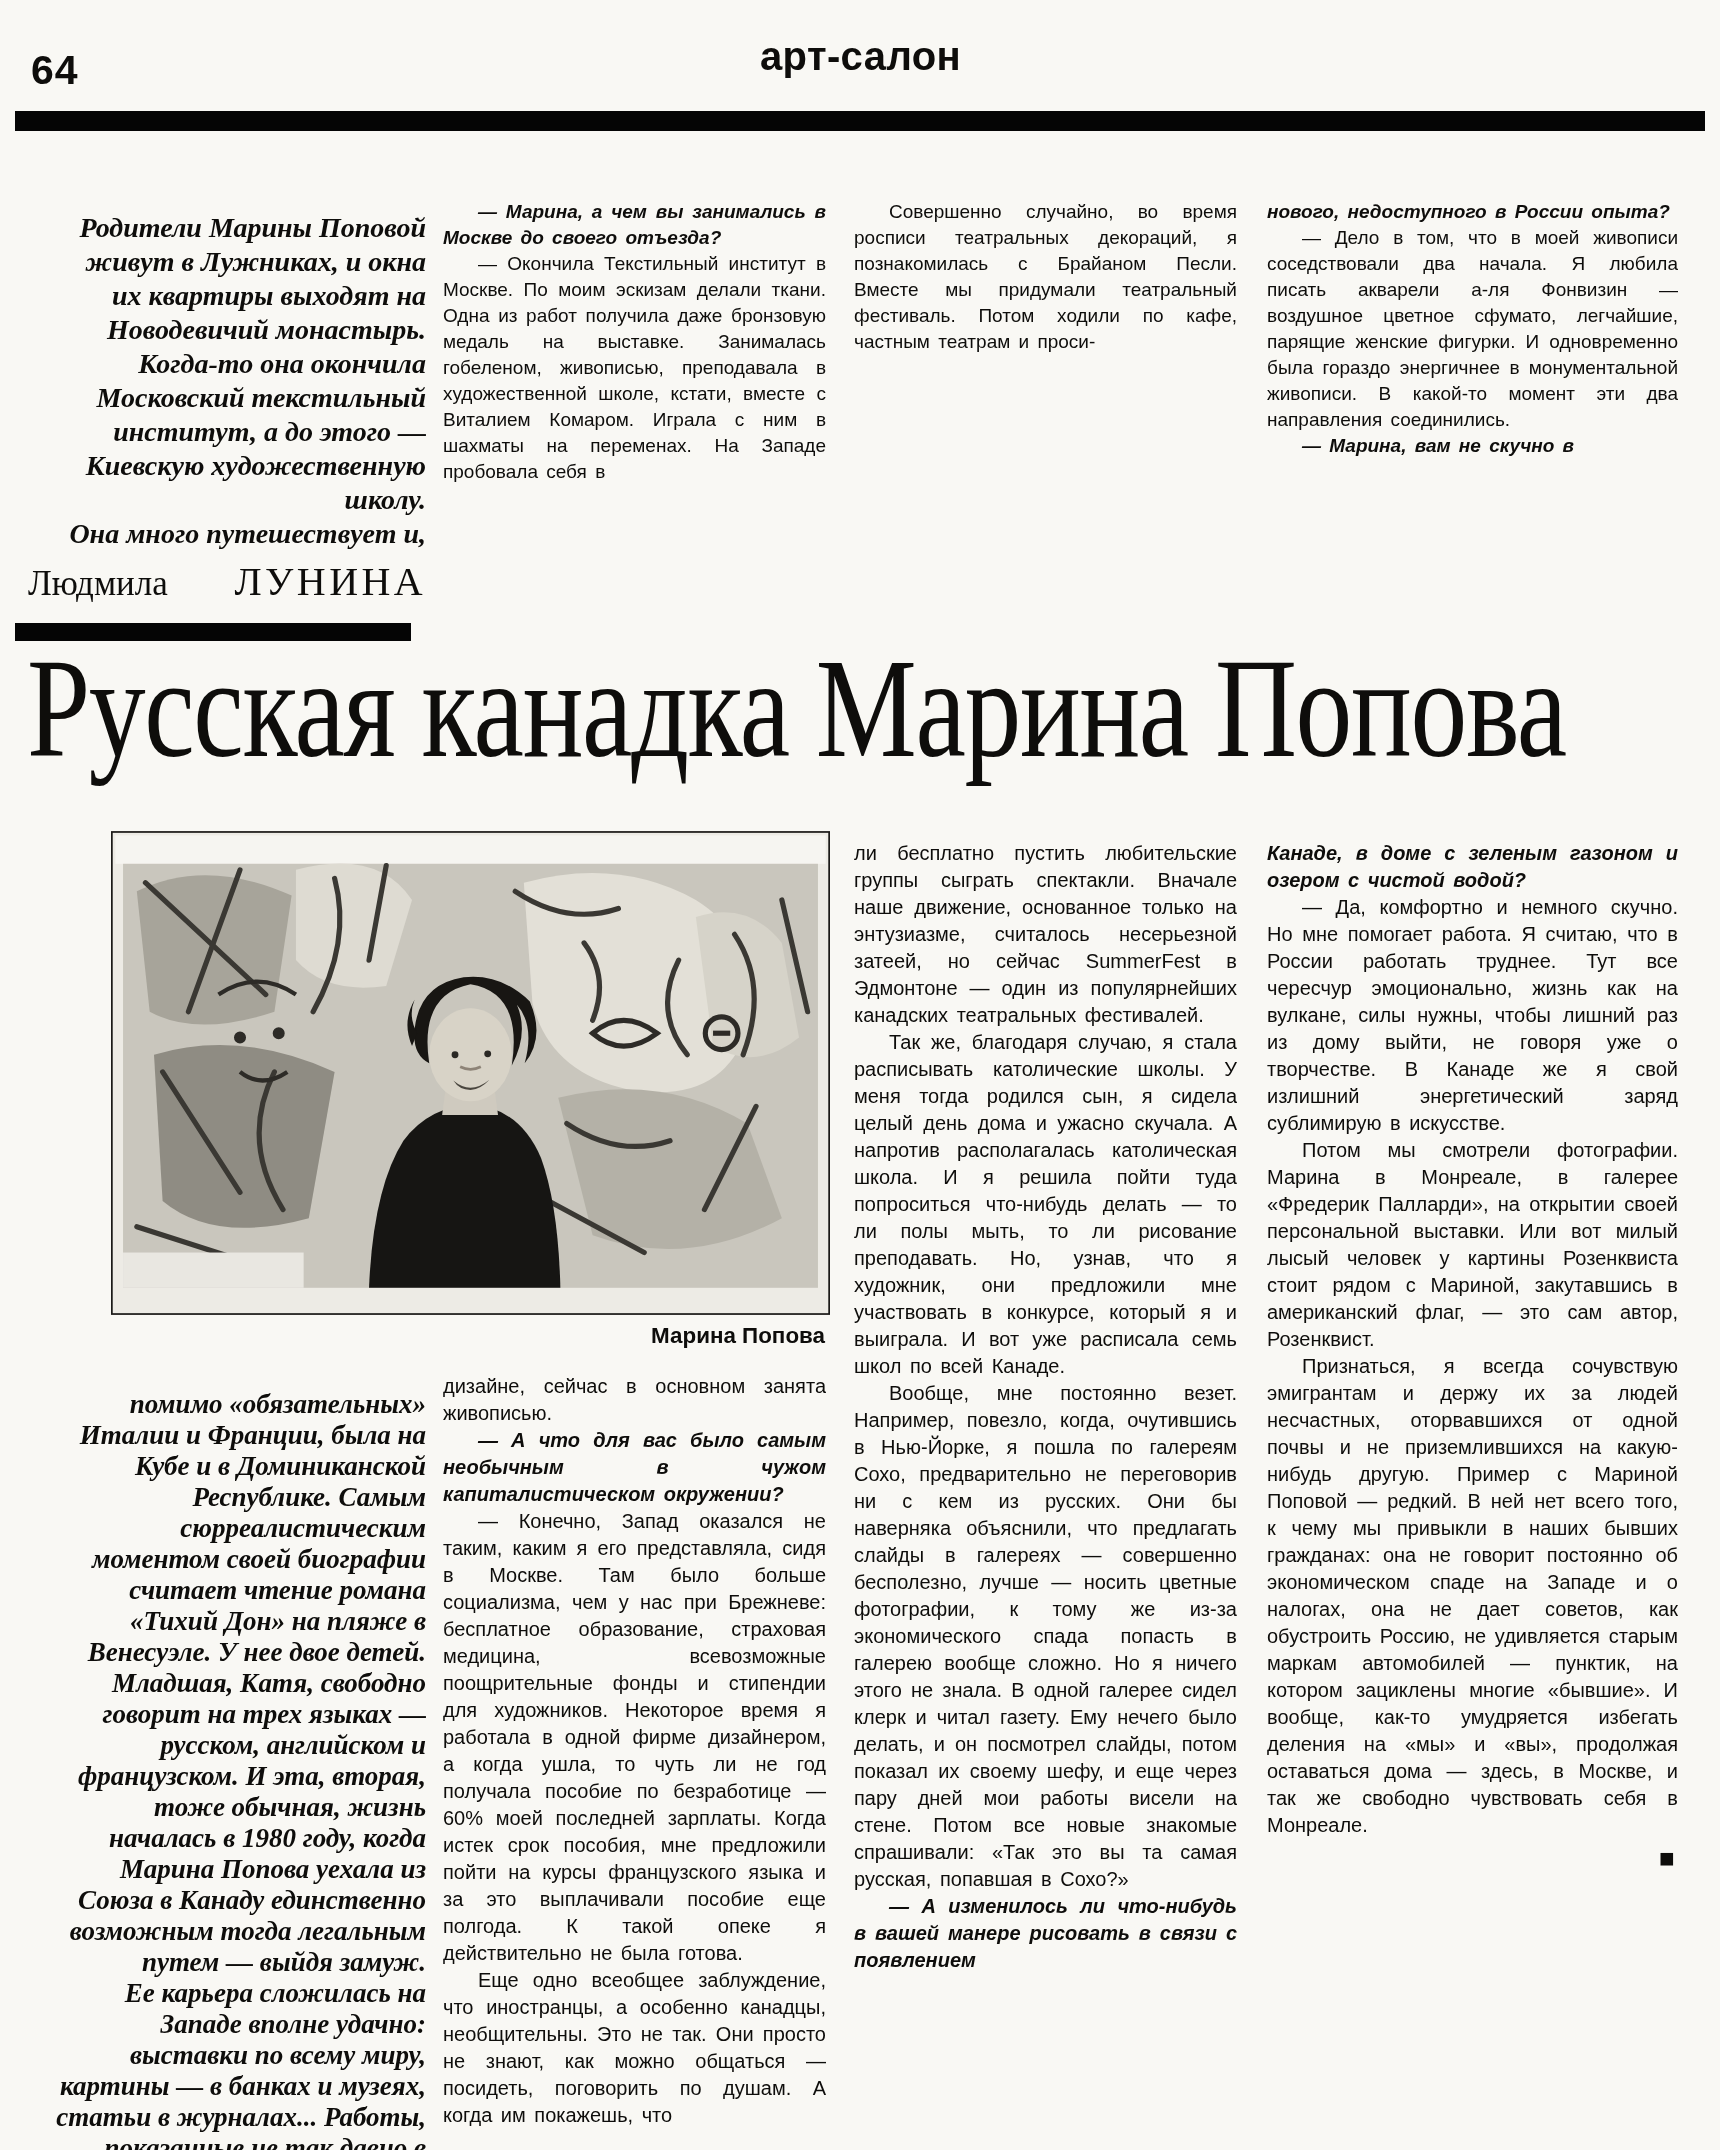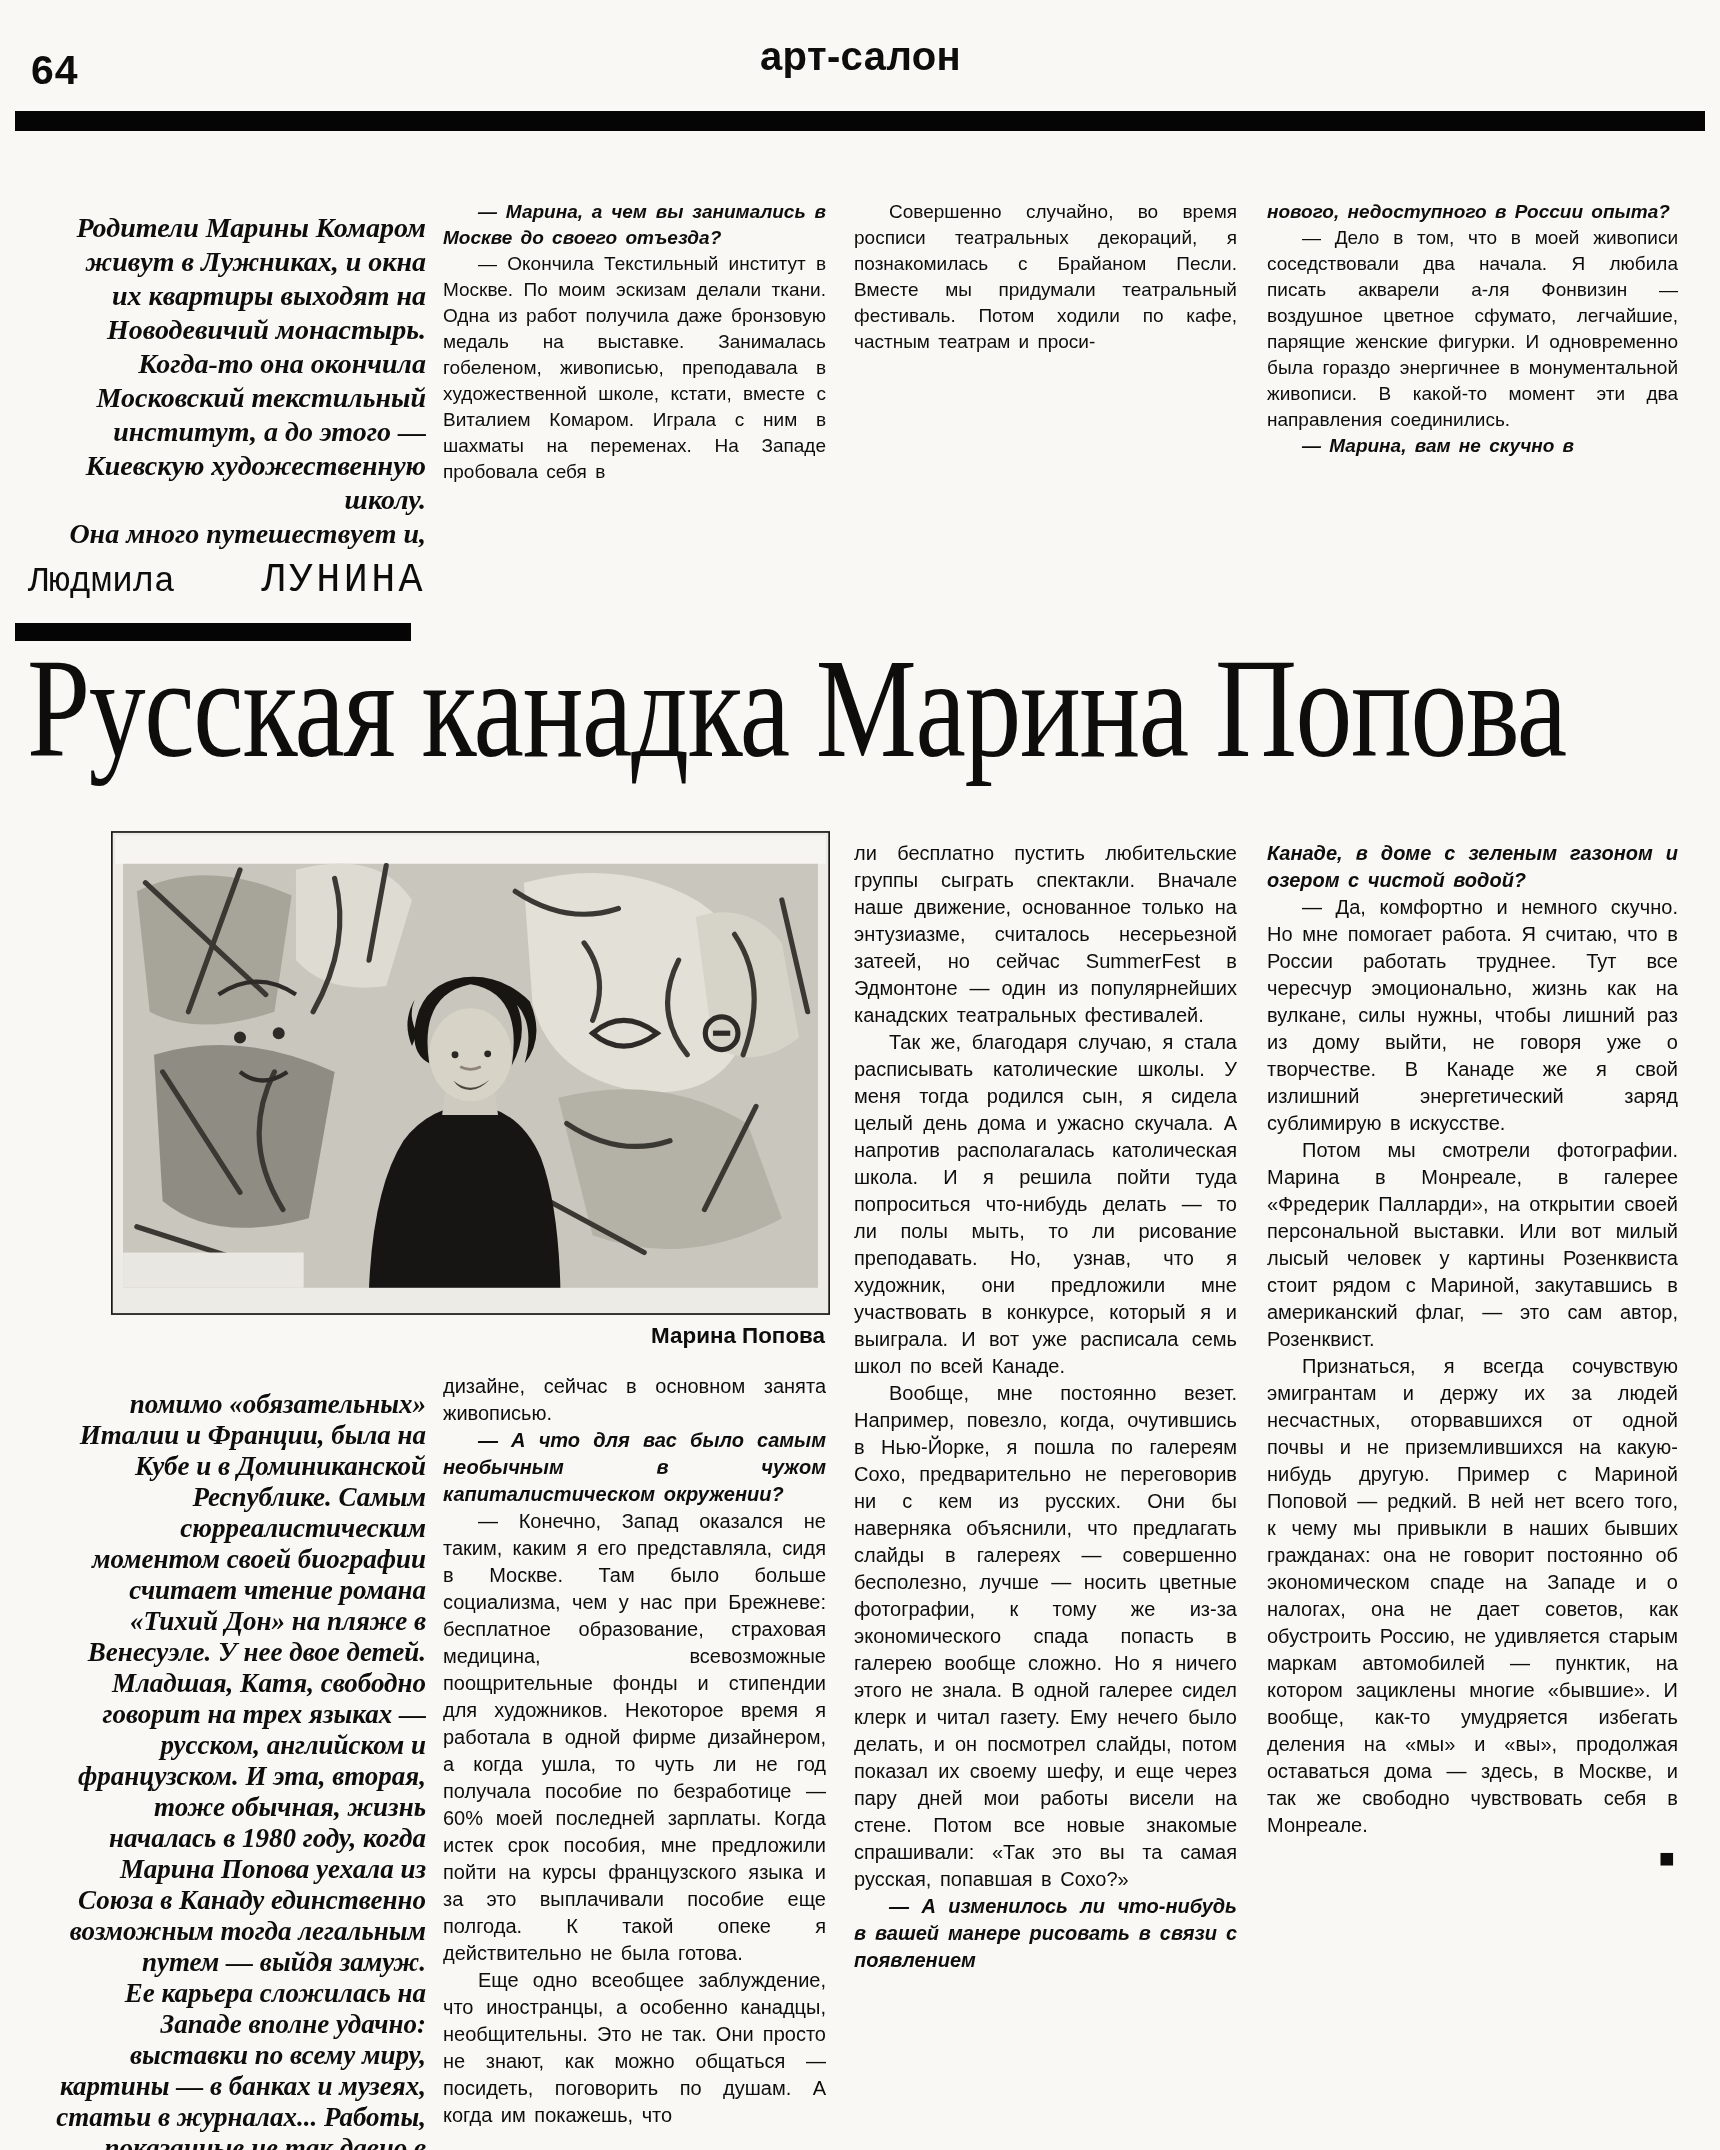--- a/index.html
+++ b/index.html
@@ -39,21 +39,21 @@
     font-family:"Liberation Serif", serif; font-style:italic; font-weight:bold;
     text-align:right;
   }
   .serif-col p.para { text-indent:0; }
   .intro { left:56px; top:211px; width:370px; height:344px; font-size:28px; line-height:34px; }
   .col1-bot { left:52px; top:1389px; width:374px; height:994px; font-size:27px; line-height:31px; }
 
   .byline {
     position:absolute; left:28px; top:558px; width:398px;
     display:flex; justify-content:space-between; align-items:baseline;
-    font-family:Liberation Mono, monospace;
+    font-family:Liberation Serif, serif;
   }
   .byline-first { font-size:35px; }
   .byline-last { font-size:40px; letter-spacing:3.4px; }
 
   .headline { position:absolute; left:27px; top:644px; width:1667px; height:138px; }
   .headline-inner {
     display:inline-block; white-space:nowrap;
     font-family:"Liberation Serif", serif; font-weight:500;
     font-size:142px; line-height:129px; letter-spacing:-1.7px;
     transform:scaleX(0.80); transform-origin:left bottom;
@@ -81,21 +81,21 @@
 </head>
 <body>
 
 <div class="page">
 
   <div class="pagenum">64</div>
   <div class="section-title">арт-салон</div>
   <div class="rule-top"></div>
 
   <div class="col serif-col intro">
-      <p class="para">Родители Марины Комаром живут в Лужниках, и окна их квартиры выходят на Новодевичий монастырь. Когда-то она окончила Московский текстильный институт, а до этого — Киевскую художественную школу.</p>
+      <p class="para">Родители Марины Поповой живут в Лужниках, и окна их квартиры выходят на Новодевичий монастырь. Когда-то она окончила Московский текстильный институт, а до этого — Киевскую художественную школу.</p>
       <p class="para">Она много путешествует и,</p>
     </div>
 
   <div class="byline">
     <span class="byline-first">Людмила</span>
     <span class="byline-last">ЛУНИНА</span>
   </div>
   <div class="rule-byline"></div>
 
   <div class="headline">

